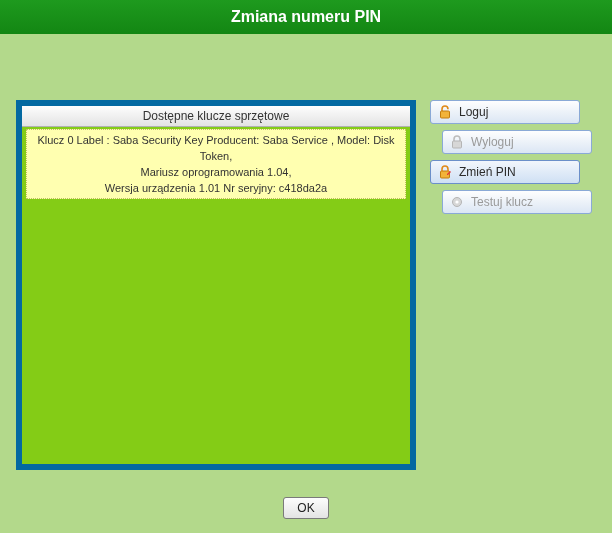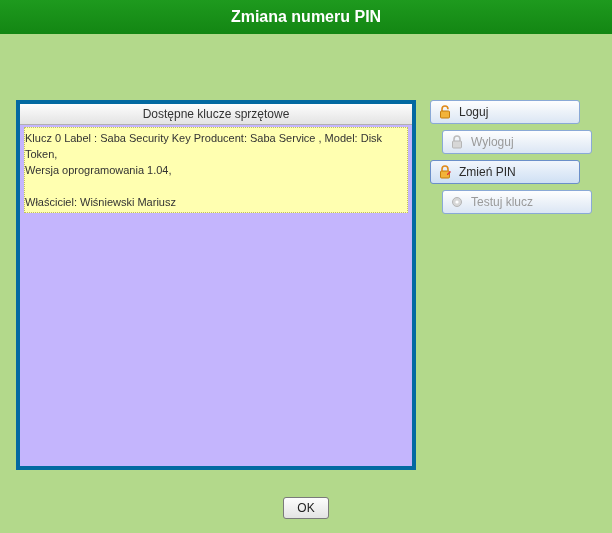--- a/index.html
+++ b/index.html
@@ -1,22 +1,22 @@
 <!DOCTYPE html>
 <html><head>
 <meta charset="utf-8">
 <style>
   html,body{margin:0;padding:0;font-family:Tahoma,Arial,sans-serif;font-size:12px;}
   .window{width:612px;height:533px;background:#b3d98b;box-sizing:border-box;position:relative;}
   .titlebar{background:#1a8b1a;background:linear-gradient(#1e9a1e,#138613);color:#fff;text-align:center;font-size:16px;font-weight:bold;height:34px;line-height:34px;}
   .content{position:absolute;top:100px;left:16px;right:16px;bottom:60px;}
-  .panel-left{position:absolute;top:0;left:0;width:400px;height:370px;background:#c4b5fd;border:4px solid #0369a1;box-sizing:border-box;}
+  .panel-left{position:absolute;top:0;left:0;width:400px;height:370px;background:#84cc16;border:6px solid #0369a1;box-sizing:border-box;}
   .panel-header{background:linear-gradient(#fdfdfd,#e3e3e3);border-bottom:1px solid #b0b0b0;text-align:center;font-weight:normal;font-size:12px;color:#333;height:20px;line-height:20px;}
   .listbox{padding:2px 4px;}
-  .list-item{background:#ffffb0;border:1px dotted #c0c060;padding:2px 0;line-height:16px;color:#333;font-size:11px;}
+  .list-item{background:#ffffb0;border:1px dotted #c0c060;padding:2px 0;line-height:16px;color:#333;font-size:11px;text-align:center;}
   .panel-right{position:absolute;top:0;left:414px;width:150px;}
   .btn{display:flex;align-items:center;width:150px;height:24px;box-sizing:border-box;border:1px solid #8aa9d6;border-radius:3px;background:linear-gradient(#fefefe,#dbe6f4);margin-bottom:6px;padding:0 6px;color:#2b2b2b;font-size:12px;cursor:pointer;}
   .btn.disabled{color:#9a9a9a;cursor:default;margin-left:12px;}
   .btn.active{border-color:#6b8fc9;background:linear-gradient(#f2f6fc,#cfe0f4);}
   .btn .icon{width:16px;height:16px;margin-right:6px;display:inline-flex;align-items:center;justify-content:center;}
   .spacer{height:34px;}
   .footer{position:absolute;left:0;right:0;bottom:14px;text-align:center;}
   .ok-btn{display:inline-block;min-width:46px;height:22px;border:1px solid #7a7a7a;border-radius:3px;background:linear-gradient(#fdfdfd,#e3e3e3);font-size:12px;color:#222;cursor:pointer;}
   svg{display:block;}
 </style>
@@ -25,23 +25,22 @@
 <div class="window">
   <div class="titlebar">Zmiana numeru PIN</div>
 
   <div class="content">
 
     <div class="panel-left">
       <div class="panel-header">Dostępne klucze sprzętowe</div>
       <div class="listbox">
         <div class="list-item">
           <span>Klucz 0 Label : Saba Security Key Producent:  Saba Service , Model: Disk Token,</span><br>
-          <span>Wersja oprogramowania 1.04,</span><br>
-          <br>
-          <span>Właściciel: Wiśniewski Mariusz</span>
+          <span>Mariusz oprogramowania 1.04,</span><br>
+          <span>Wersja urządzenia 1.01 Nr seryjny: c418da2a</span><br>
         </div>
       </div>
     </div>
 
     <div class="panel-right">
 
       <div class="btn">
         <span class="icon">
           <svg width="14" height="14" viewBox="0 0 14 14">
               <path d="M4 6V4.2C4 2.4 5.3 1 7 1s3 1.4 3 3.2" fill="none" stroke="#e08a1a" stroke-width="1.6"></path>

